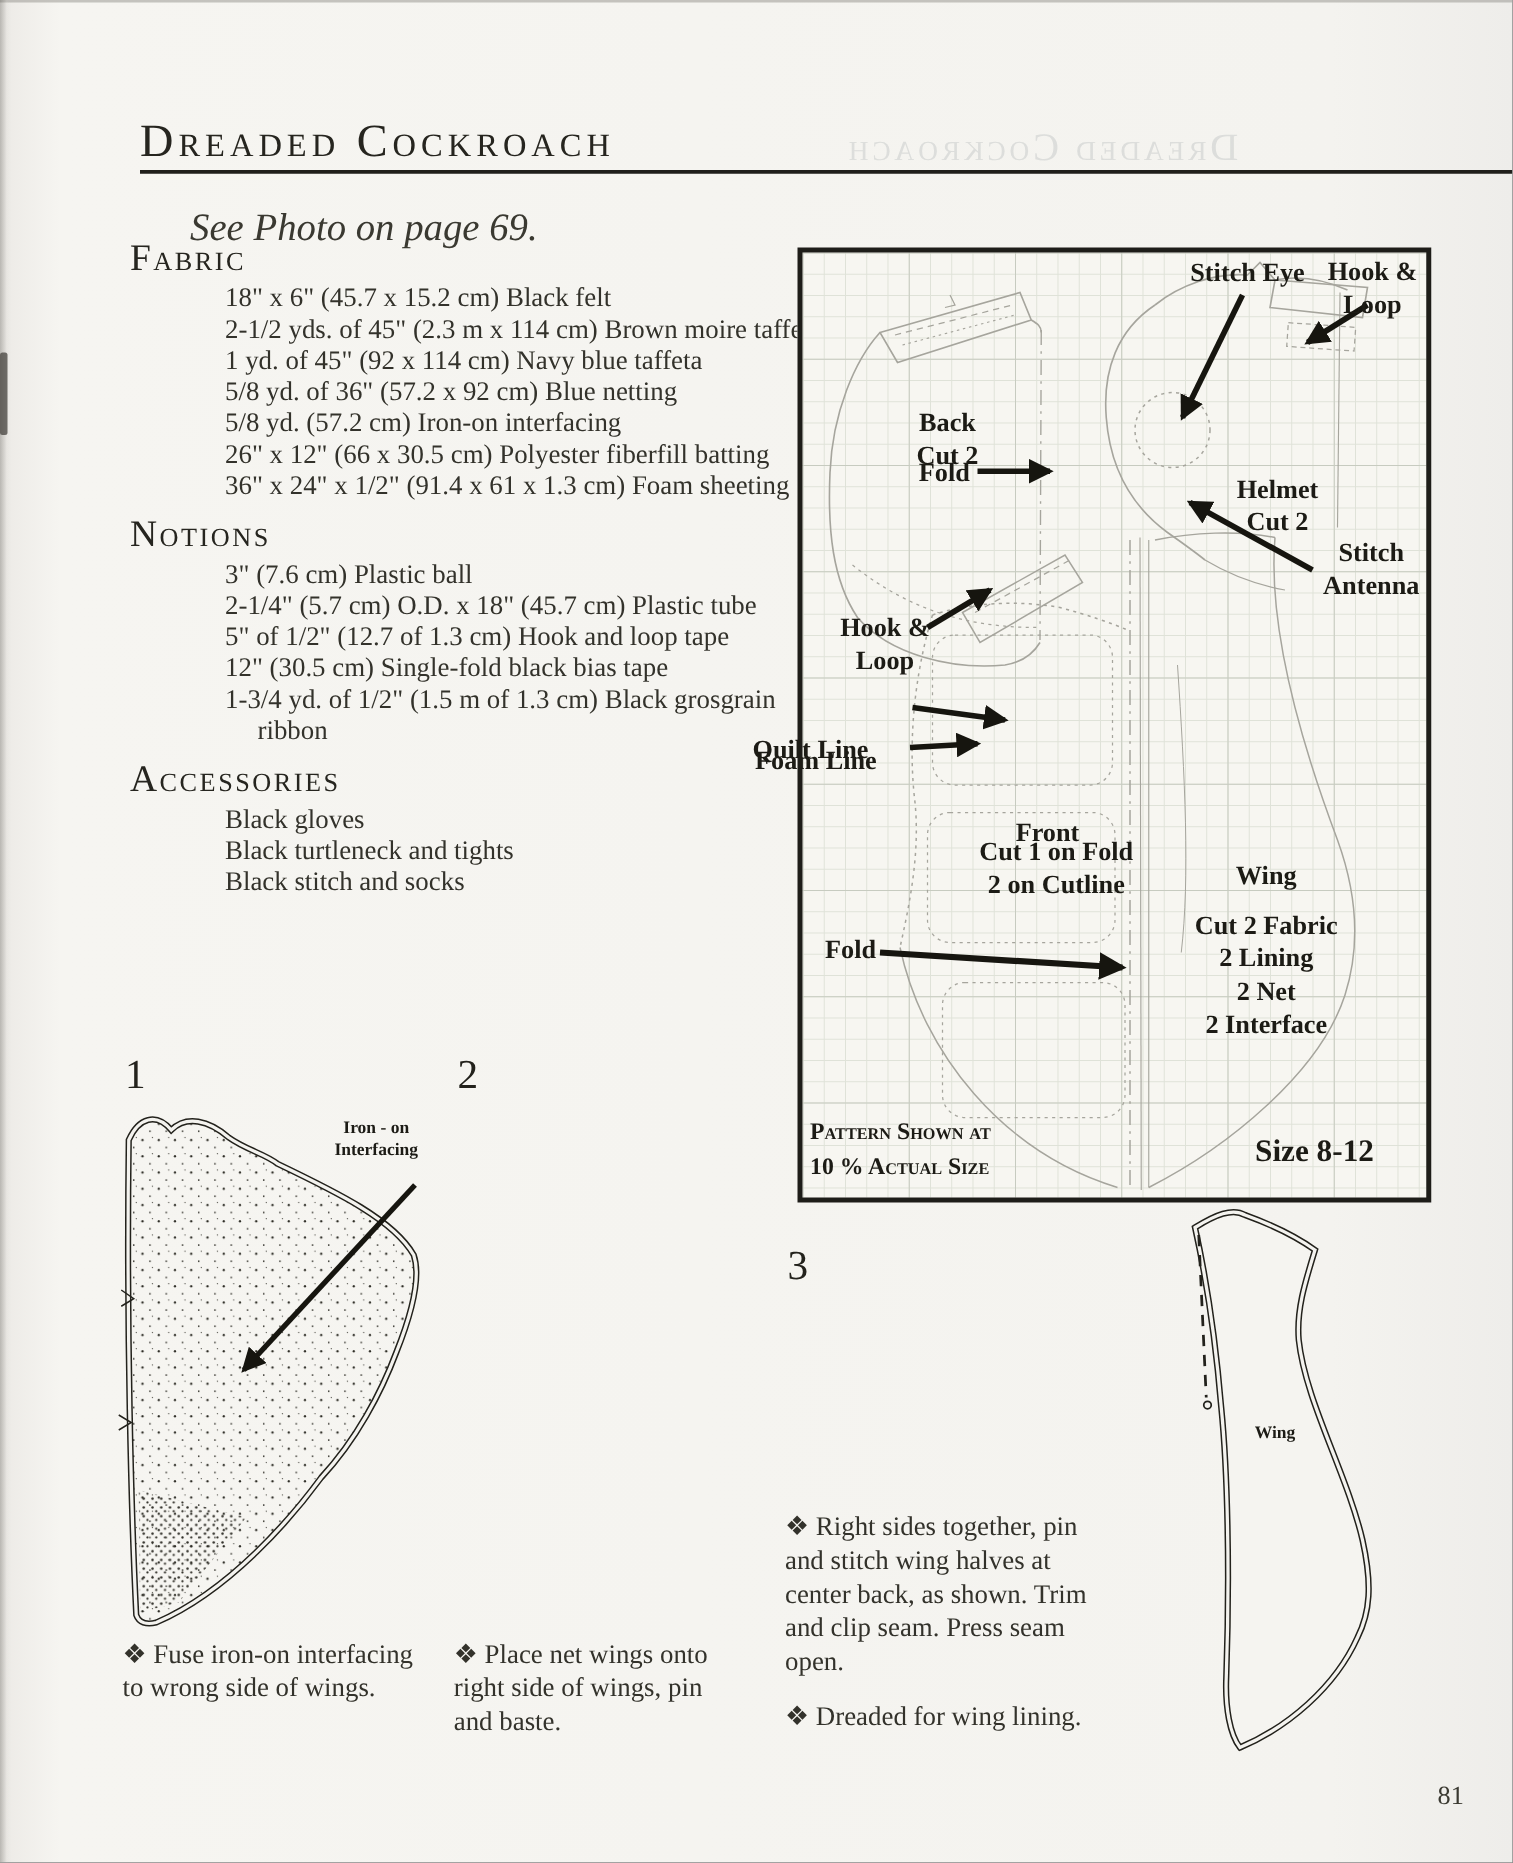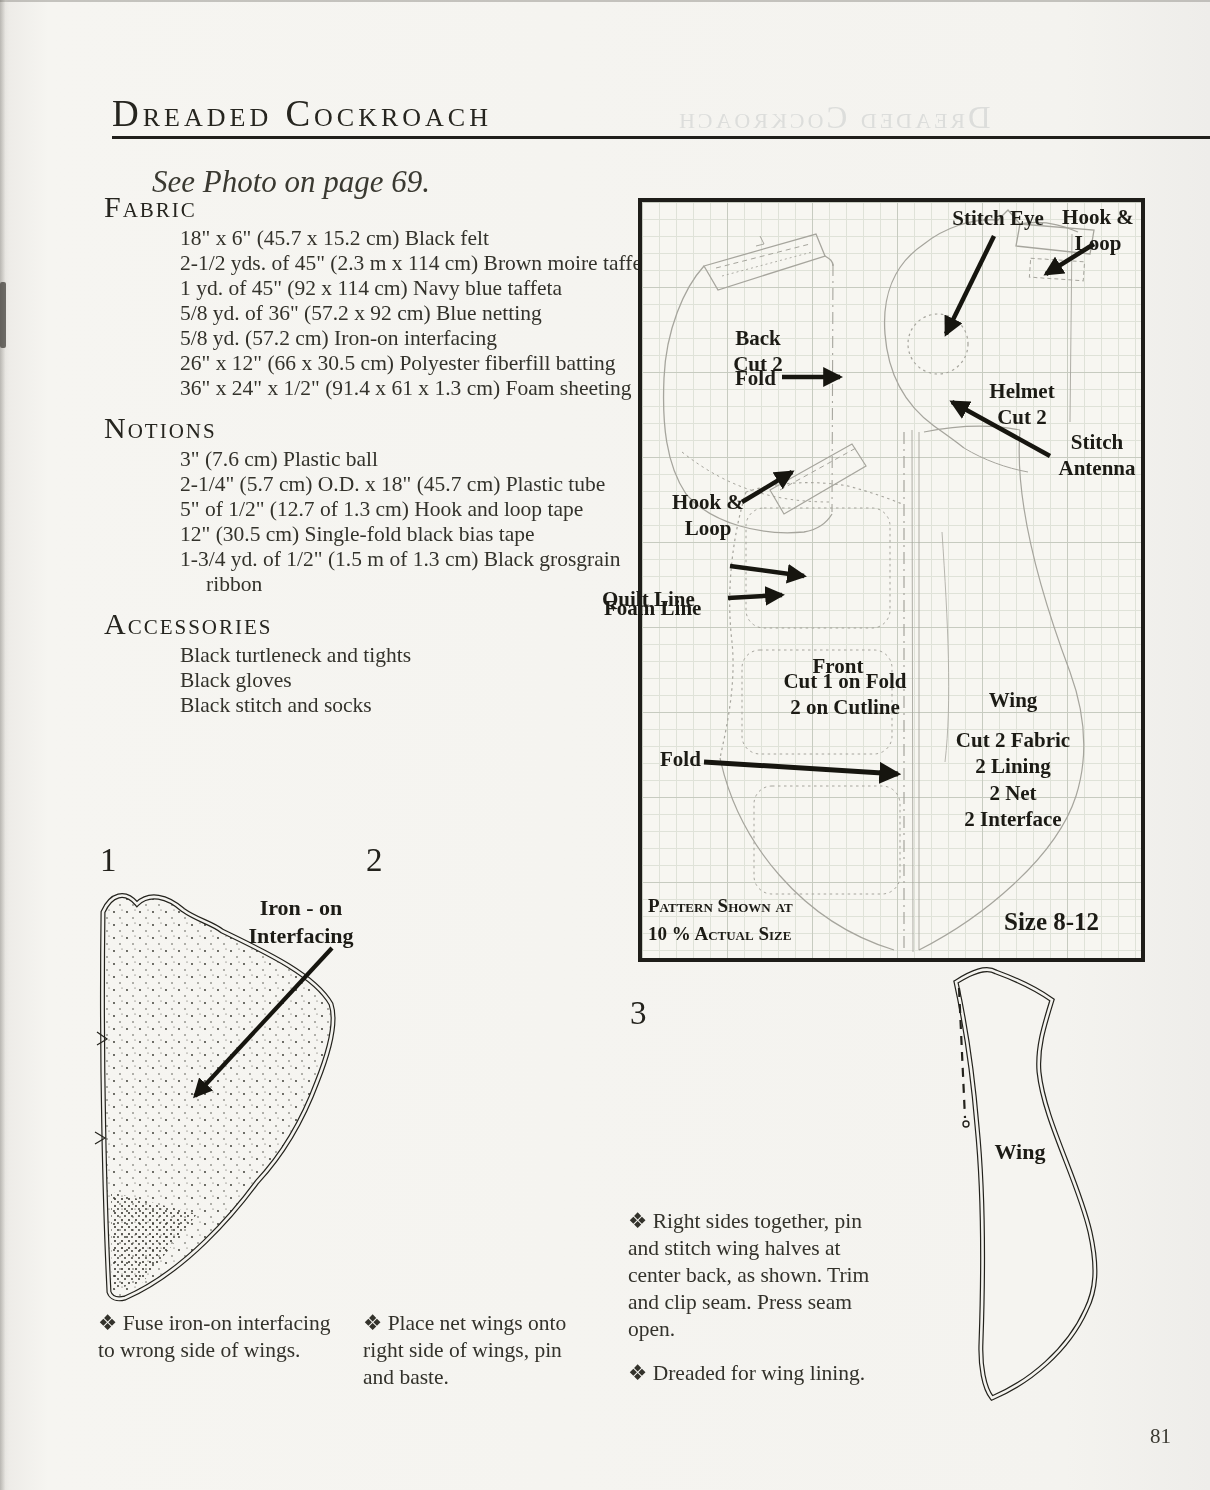--- a/index.html
+++ b/index.html
@@ -40,21 +40,21 @@
   .pattern-box svg{position:absolute;left:0;top:0;}
   .pat-label{position:absolute;font-weight:bold;font-size:21px;line-height:1.26;
     white-space:pre-line;text-align:center;color:#1c1b15;}
   .pat-left{text-align:left;white-space:nowrap;}
   .pattern-shown{position:absolute;left:6px;top:690px;font-weight:bold;font-size:19px;
     line-height:1.45;white-space:pre-line;color:#1c1b15;}
   .size-label{position:absolute;left:362px;top:706px;font-weight:bold;font-size:25px;color:#1c1b15;}
   
   .fig-num{position:absolute;font-size:33px;color:#23221c;}
   .fig{position:absolute;}
-  .callout{position:absolute;font-weight:bold;font-size:22px;line-height:1.25;
+  .callout{position:absolute;font-weight:bold;font-size:14px;line-height:1.25;
     white-space:pre-line;text-align:center;color:#1c1b15;}
   .caption{position:absolute;font-size:21.5px;line-height:27px;color:#33322b;}
   .page-num{position:absolute;left:1150px;top:1424px;font-size:21px;color:#3a3931;}
 </style>
 </head>
 <body>
 
 <div class="page">
 
   <div class="edge-top"></div>
@@ -80,22 +80,22 @@
     <h2 class="sec-h sc">Notions</h2>
     <ul class="mat-list">
       <li>3" (7.6 cm) Plastic ball</li>
       <li>2-1/4" (5.7 cm) O.D. x 18" (45.7 cm) Plastic tube</li>
       <li>5" of 1/2" (12.7 of 1.3 cm) Hook and loop tape</li>
       <li>12" (30.5 cm) Single-fold black bias tape</li>
       <li>1-3/4 yd. of 1/2" (1.5 m of 1.3 cm) Black grosgrain ribbon</li>
     </ul>
     <h2 class="sec-h sc">Accessories</h2>
     <ul class="mat-list acc-list">
+      <li>Black gloves</li>
       <li>Black turtleneck and tights</li>
-      <li>Black gloves</li>
       <li>Black stitch and socks</li>
     </ul>
   </div>
 
   <div class="pattern-box">
     <svg width="499" height="756" viewBox="0 0 499 756">
       <defs>
         <marker id="pah" viewBox="0 0 10 10" refX="8.5" refY="5" markerWidth="4.4" markerHeight="4.4" orient="auto">
           <path d="M0,0 L10,5 L0,10 z" fill="#16150f"></path>
         </marker>

